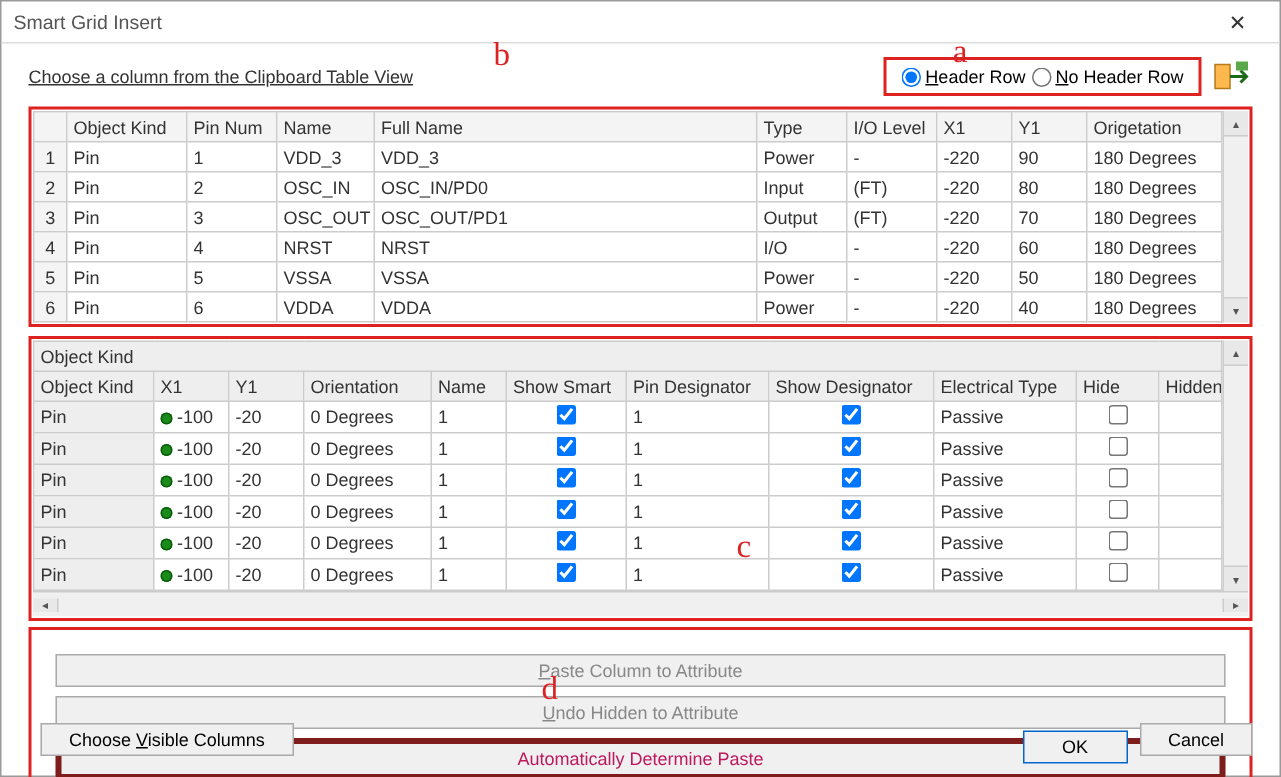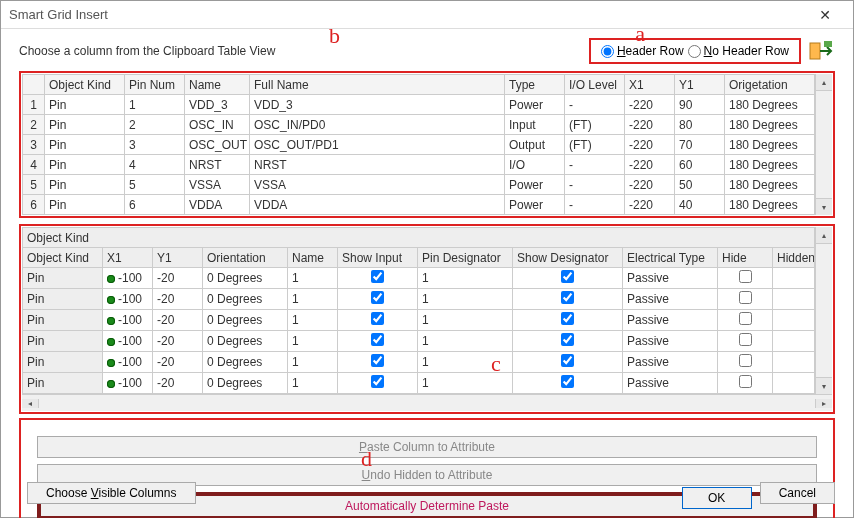--- a/index.html
+++ b/index.html
@@ -3,21 +3,21 @@
 <meta charset="utf-8">
 <style>
 * { box-sizing: border-box; margin: 0; padding: 0; font-family: "Segoe UI", Tahoma, sans-serif; font-size: 12px; }
 body { background: #f0f0f0; width: 854px; height: 518px; overflow: hidden; }
 .window { width: 854px; height: 518px; background: #fff; border: 1px solid #999; position: relative; }
 .titlebar { height: 28px; display: flex; align-items: center; padding: 0 8px; border-bottom: 1px solid #ddd; }
 .titlebar .title { flex: 1; color: #555; font-size: 13px; }
 .titlebar .close { width: 40px; text-align: center; color: #333; font-size: 14px; cursor: pointer; }
 .content { padding: 8px 18px 0 18px; }
 .toprow { display: flex; align-items: center; margin-bottom: 6px; position: relative; }
-.instruction { flex: 1; color: #333; }
+.instruction { flex: 1; color: #333; text-decoration: underline; }
 .radiogroup { display: flex; align-items: center; gap: 4px; border: 2px solid #d22; padding: 4px 10px; margin-right: 6px; position: relative; }
 .radiogroup label { display: flex; align-items: center; gap: 3px; cursor: pointer; }
 .radiogroup input { margin: 0; }
 .radiogroup .ul { text-decoration: underline; }
 .execute-icon { width: 28px; height: 28px; position: relative; }
 .execute-icon svg { width: 28px; height: 28px; }
 .annot { position: absolute; color: #d22; font-family: "Times New Roman", serif; font-size: 22px; pointer-events: none; }
 
 .grid-wrap { border: 2px solid #d22; padding: 1px; position: relative; margin-bottom: 6px; }
 .grid-wrap.c { margin-bottom: 2px; }
@@ -224,21 +224,21 @@
             <thead class="grid2-header">
               <tr>
                   <th colspan="11">Object Kind</th>
                 </tr>
               <tr>
                 <th>Object Kind</th>
                 <th>X1</th>
                 <th>Y1</th>
                 <th>Orientation</th>
                 <th>Name</th>
-                <th>Show Input</th>
+                <th>Show Smart</th>
                 <th>Pin Designator</th>
                 <th>Show Designator</th>
                 <th>Electrical Type</th>
                 <th>Hide</th>
                 <th>Hidden</th>
               </tr>
             </thead>
             <tbody id="g2body">
                 <tr>
                   <td class="rowhdr">Pin</td>

